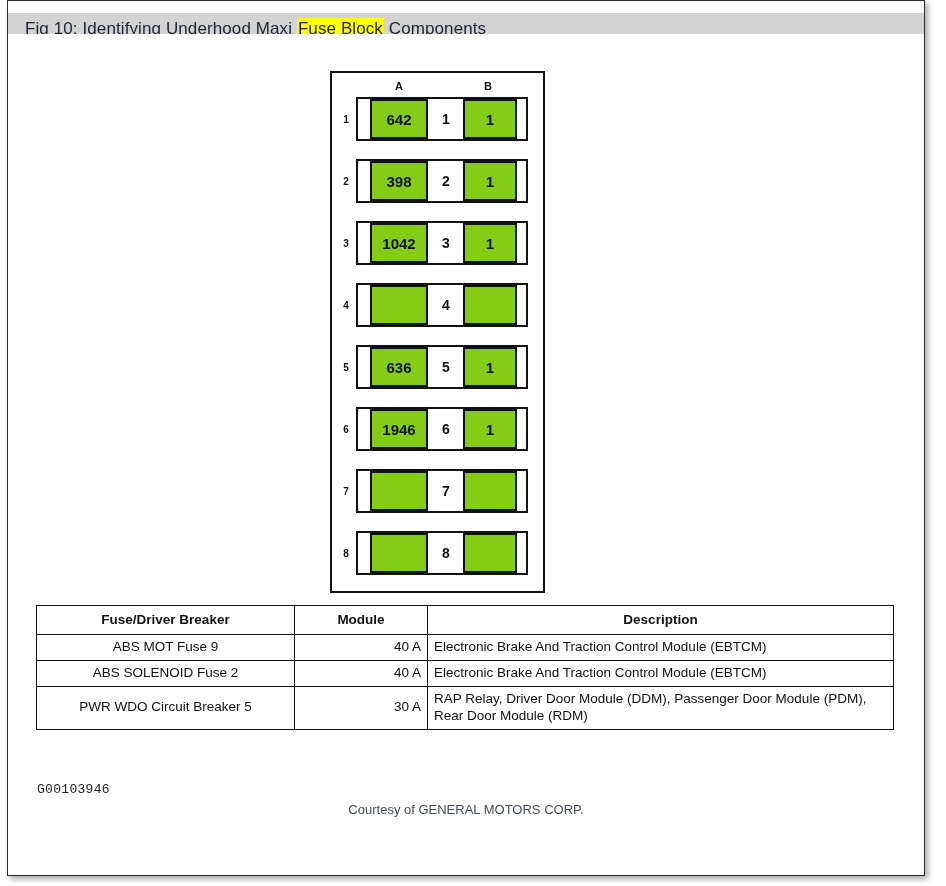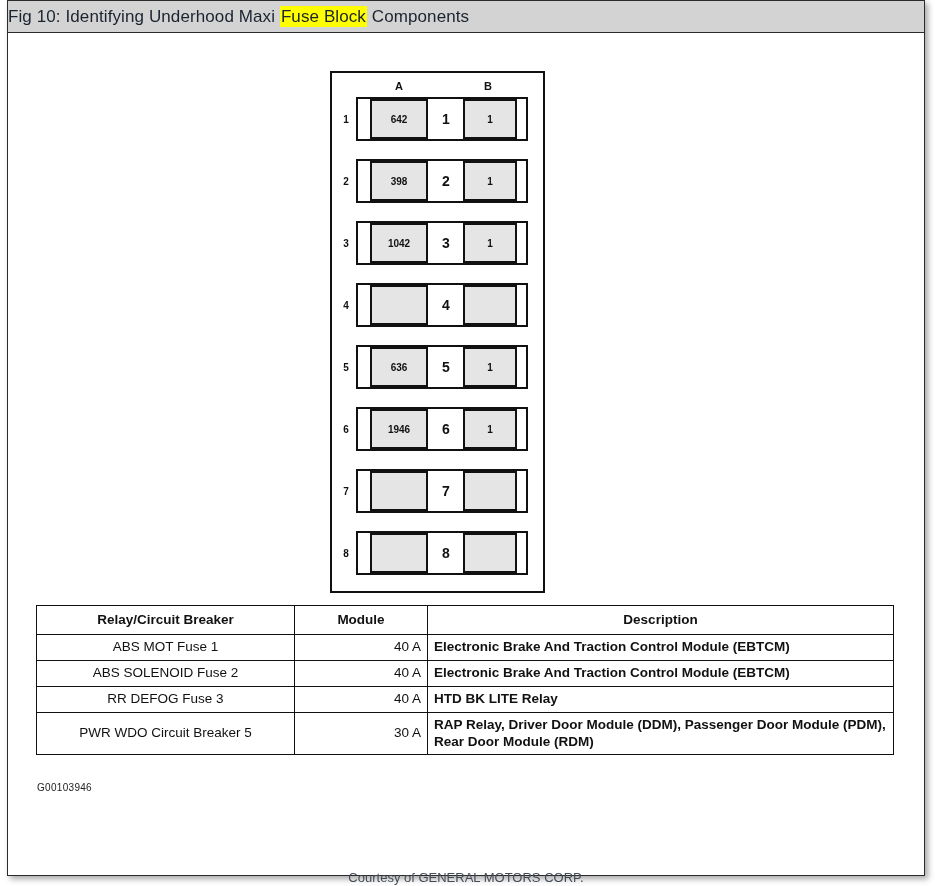--- a/index.html
+++ b/index.html
@@ -24,29 +24,29 @@
     background: #ffffff;
     border: 1px solid #2b2b2b;
     box-sizing: border-box;
     box-shadow: 3px 3px 6px rgba(0,0,0,0.35);
   }
 
   
   #title-bar {
     position: absolute;
     left: 0;
-    top: 0;
+    top: 12px;
     width: 100%;
     height: 32px;
     background: #d3d3d3;
     border-bottom: 1px solid #2b2b2b;
     box-sizing: border-box;
     display: flex;
     align-items: center;
-    padding-left: 0;
+    padding-left: 17px;
   }
   #title-text {
     font-size: 17px;
     color: #1b2330;
     letter-spacing: .1px;
     white-space: nowrap;
   }
   .hl {
     background: #ffff00;
     color: #1b2330;
@@ -106,25 +106,25 @@
     width: 12px;
     text-align: center;
   }
   .slot {
     position: absolute;
     top: 50%;
     transform: translateY(-50%);
     height: 40px;
     border: 2px solid #111;
     box-sizing: border-box;
-    background: #e5e5e5;
+    background: #84cc16;
     display: flex;
     align-items: center;
     justify-content: center;
-    font-size: 10px;
+    font-size: 15px;
     font-weight: bold;
     color: #111;
   }
   .slot-a { left: 12px;  width: 58px; }
   .slot-b { left: 105px; width: 54px; }
   .center-num {
     position: absolute;
     left: 78px;
     top: 50%;
     transform: translateY(-50%);
@@ -152,36 +152,37 @@
     padding: 4px 6px;
     line-height: 1.25;
   }
   #fuse-table th {
     font-weight: bold;
     text-align: center;
     height: 20px;
   }
   .c-name   { width: 245px; text-align: center; }
   .c-rating { width: 120px; text-align: right; }
-  .c-desc   { text-align: left; padding-left: 9px; font-weight: bold; }
+  .c-desc   { text-align: left; padding-left: 9px; }
 
   #figure-id {
     position: absolute;
     left: 29px;
     top: 748px;
-    font-size: 10px;
+    font-size: 13px;
     color: #222;
     letter-spacing: .3px;
+    font-family: Liberation Mono, monospace;
   }
 
   
   #courtesy {
     position: absolute;
     left: 0;
-    top: 836px;
+    top: 768px;
     width: 100%;
     text-align: center;
     font-size: 13px;
     color: #444b55;
   }
 </style>
 </head>
 <body>
 
 <div id="page-frame">
@@ -245,42 +246,37 @@
             <div class="slot slot-a"></div>
             <div class="center-num">8</div>
             <div class="slot slot-b"></div>
           </div>
         </div>
     </div>
 
     <table id="fuse-table">
       <thead>
         <tr>
-          <th class="c-name">Relay/Circuit Breaker</th>
+          <th class="c-name">Fuse/Driver Breaker</th>
           <th class="c-rating">Module</th>
           <th class="c-desc" style="">Description</th>
         </tr>
       </thead>
       <tbody id="fuse-table-body">
           <tr>
-            <td class="c-name">ABS MOT Fuse 1</td>
+            <td class="c-name">ABS MOT Fuse 9</td>
             <td class="c-rating">40 A</td>
             <td class="c-desc">Electronic Brake And Traction Control Module (EBTCM)</td>
           </tr>
           <tr>
             <td class="c-name">ABS SOLENOID Fuse 2</td>
             <td class="c-rating">40 A</td>
             <td class="c-desc">Electronic Brake And Traction Control Module (EBTCM)</td>
           </tr>
           <tr>
-            <td class="c-name">RR DEFOG Fuse 3</td>
-            <td class="c-rating">40 A</td>
-            <td class="c-desc">HTD BK LITE Relay</td>
-          </tr>
-          <tr>
             <td class="c-name">PWR WDO Circuit Breaker 5</td>
             <td class="c-rating">30 A</td>
             <td class="c-desc">RAP Relay, Driver Door Module (DDM), Passenger Door Module (PDM), Rear Door Module (RDM)</td>
           </tr>
         </tbody>
     </table>
 
     <div id="figure-id">G00103946</div>
 
     <div id="courtesy">Courtesy of GENERAL MOTORS CORP.</div>

